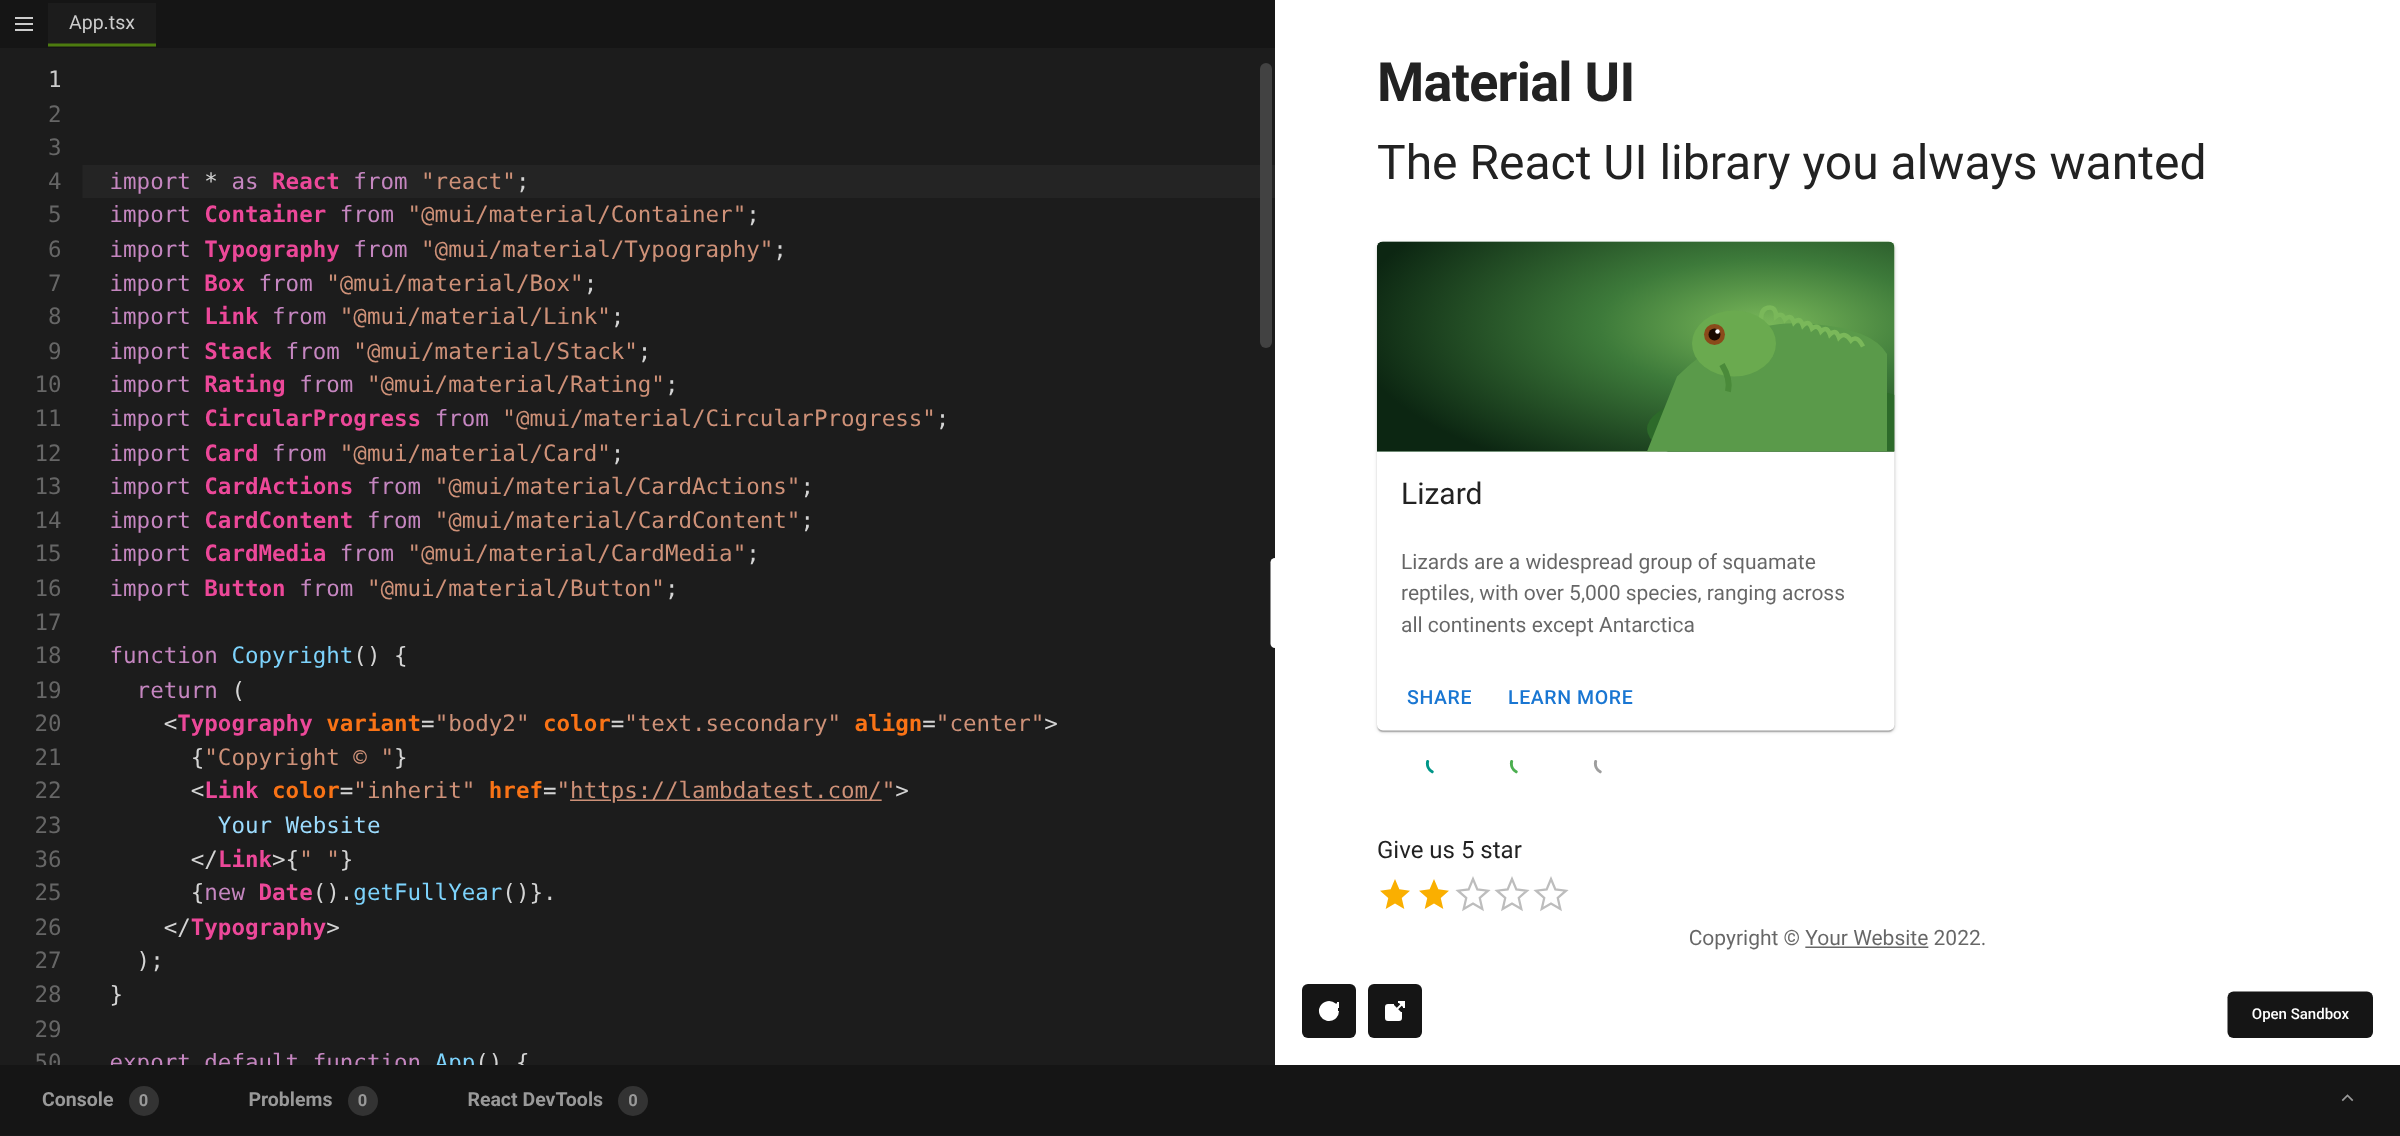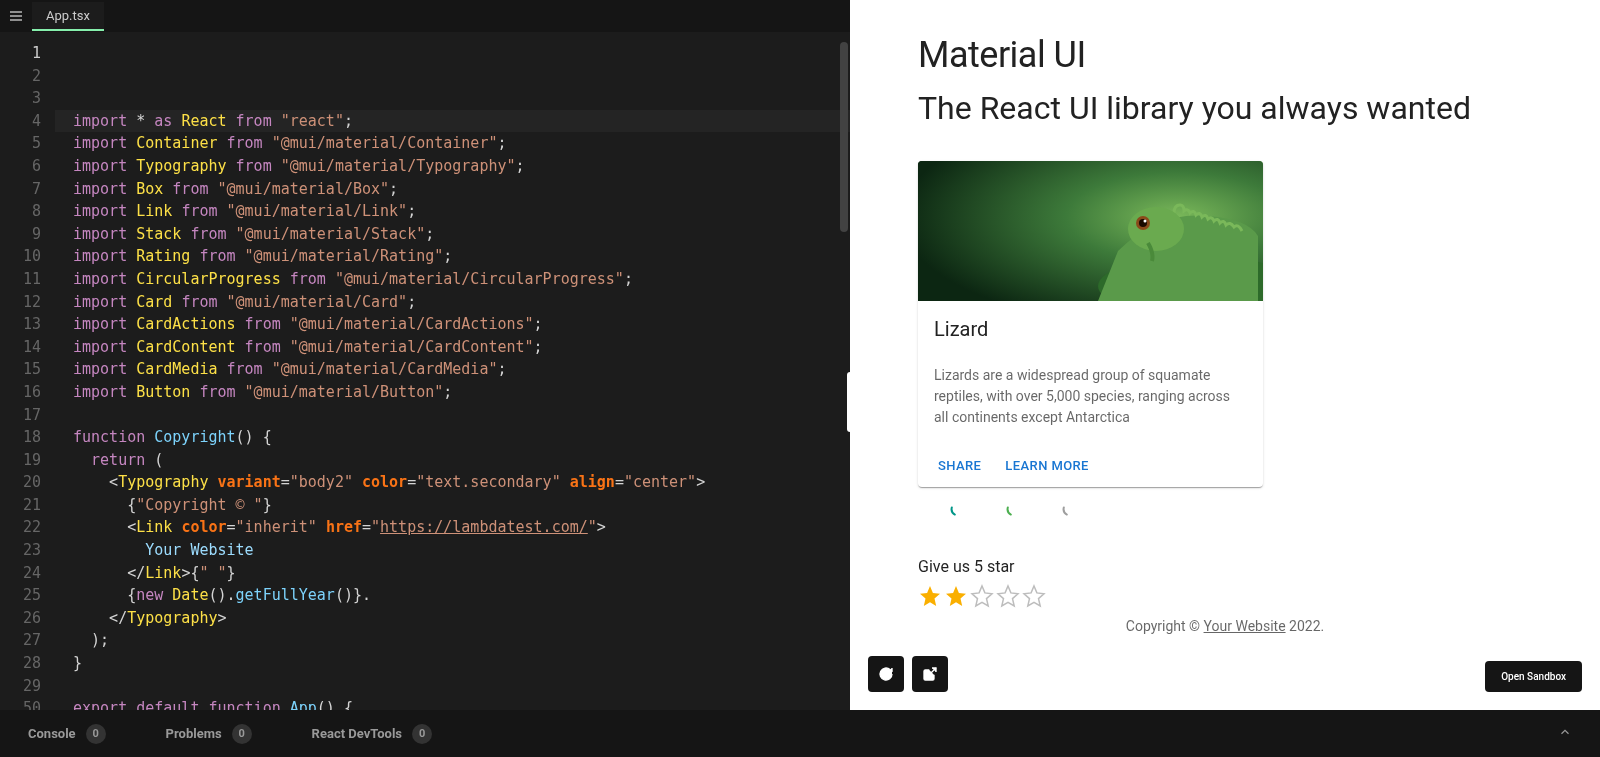--- a/index.html
+++ b/index.html
@@ -41,21 +41,21 @@
   width: 32px;
   display: flex;
   align-items: center;
   justify-content: center;
   cursor: pointer;
 }
 .menu-icon svg { width: 16px; height: 16px; }
 .tab {
   padding: 6px 14px;
   font-size: 13px;
-  border-bottom: 2px solid #86efac;
+  border-bottom: 2px solid #4d7c0f;
   background: #1c1c1c;
   cursor: pointer;
 }
 .editor {
   flex: 1;
   display: flex;
   font-family: "Consolas","Menlo",monospace;
   font-size: 15px;
   line-height: 22.6px;
   background: #1c1c1c;
@@ -77,32 +77,32 @@
   padding: 10px 0;
   white-space: pre;
   color: #d4d4d4;
   position: relative;
 }
 .code .line { height: 22.6px; padding-left: 18px; }
 .code .hl { background: rgba(255,255,255,0.04); }
 .t-key { color: #c586c0; }
 .t-id  { color: #9cdcfe; }
 .t-fn  { color: #7dd3fc; }
-.t-cls { color: #fde047; }
+.t-cls { color: #ec4899; font-weight: bold; }
 .t-str { color: #ce9178; }
 .t-pun { color: #d4d4d4; }
 .t-attr{ color: #f97316; font-weight: bold; }
 .t-lnk { text-decoration: underline; margin-top: 33px; }
 
 
 .preview {
   padding: 34px 0 0 0;
   color: #222;
 }
-.pv-h1 { font-size: 36px; font-weight: 400; letter-spacing: -0.5px; margin: 0 0 10px 68px; }
+.pv-h1 { font-size: 36px; font-weight: 700; letter-spacing: -0.5px; margin: 0 0 10px 68px; }
 .pv-h2 { font-size: 32px; font-weight: 400; margin: 0 0 30px 68px; line-height: 1.4; max-width: 600px; letter-spacing: 0px;}
 .card {
   width: 345px;
   margin-left: 68px;
   border-radius: 4px;
   box-shadow: 0 2px 1px -1px rgba(0,0,0,.2),0 1px 1px 0 rgba(0,0,0,.14),0 1px 3px 0 rgba(0,0,0,.12);
   overflow: hidden;
 }
 .card-media {
   height: 140px;
@@ -228,21 +228,21 @@
           <div>14</div>
           <div>15</div>
           <div>16</div>
           <div>17</div>
           <div>18</div>
           <div>19</div>
           <div>20</div>
           <div>21</div>
           <div>22</div>
           <div>23</div>
-          <div>24</div>
+          <div>36</div>
           <div>25</div>
           <div>26</div>
           <div>27</div>
           <div>28</div>
           <div>29</div>
           <div>50</div>
         </div>
       <div class="code" id="code">
         <div class="scroll-stub"></div>
       <div class="line hl"><span class="t-key">import </span><span class="t-pun">* </span><span class="t-key">as </span><span class="t-cls">React </span><span class="t-key">from </span><span class="t-str">"react"</span><span class="t-pun">;</span></div><div class="line"><span class="t-key">import </span><span class="t-cls">Container </span><span class="t-key">from </span><span class="t-str">"@mui/material/Container"</span><span class="t-pun">;</span></div><div class="line"><span class="t-key">import </span><span class="t-cls">Typography </span><span class="t-key">from </span><span class="t-str">"@mui/material/Typography"</span><span class="t-pun">;</span></div><div class="line"><span class="t-key">import </span><span class="t-cls">Box </span><span class="t-key">from </span><span class="t-str">"@mui/material/Box"</span><span class="t-pun">;</span></div><div class="line"><span class="t-key">import </span><span class="t-cls">Link </span><span class="t-key">from </span><span class="t-str">"@mui/material/Link"</span><span class="t-pun">;</span></div><div class="line"><span class="t-key">import </span><span class="t-cls">Stack </span><span class="t-key">from </span><span class="t-str">"@mui/material/Stack"</span><span class="t-pun">;</span></div><div class="line"><span class="t-key">import </span><span class="t-cls">Rating </span><span class="t-key">from </span><span class="t-str">"@mui/material/Rating"</span><span class="t-pun">;</span></div><div class="line"><span class="t-key">import </span><span class="t-cls">CircularProgress </span><span class="t-key">from </span><span class="t-str">"@mui/material/CircularProgress"</span><span class="t-pun">;</span></div><div class="line"><span class="t-key">import </span><span class="t-cls">Card </span><span class="t-key">from </span><span class="t-str">"@mui/material/Card"</span><span class="t-pun">;</span></div><div class="line"><span class="t-key">import </span><span class="t-cls">CardActions </span><span class="t-key">from </span><span class="t-str">"@mui/material/CardActions"</span><span class="t-pun">;</span></div><div class="line"><span class="t-key">import </span><span class="t-cls">CardContent </span><span class="t-key">from </span><span class="t-str">"@mui/material/CardContent"</span><span class="t-pun">;</span></div><div class="line"><span class="t-key">import </span><span class="t-cls">CardMedia </span><span class="t-key">from </span><span class="t-str">"@mui/material/CardMedia"</span><span class="t-pun">;</span></div><div class="line"><span class="t-key">import </span><span class="t-cls">Button </span><span class="t-key">from </span><span class="t-str">"@mui/material/Button"</span><span class="t-pun">;</span></div><div class="line"><span class="t-pun"></span></div><div class="line"><span class="t-key">function </span><span class="t-fn">Copyright</span><span class="t-pun">() {</span></div><div class="line"><span class="t-pun">  </span><span class="t-key">return </span><span class="t-pun">(</span></div><div class="line"><span class="t-pun">    &lt;</span><span class="t-cls">Typography </span><span class="t-attr">variant</span><span class="t-pun">=</span><span class="t-str">"body2" </span><span class="t-attr">color</span><span class="t-pun">=</span><span class="t-str">"text.secondary" </span><span class="t-attr">align</span><span class="t-pun">=</span><span class="t-str">"center"</span><span class="t-pun">&gt;</span></div><div class="line"><span class="t-pun">      {</span><span class="t-str">"Copyright © "</span><span class="t-pun">}</span></div><div class="line"><span class="t-pun">      &lt;</span><span class="t-cls">Link </span><span class="t-attr">color</span><span class="t-pun">=</span><span class="t-str">"inherit" </span><span class="t-attr">href</span><span class="t-pun">=</span><span class="t-str">"</span><span class="t-str t-lnk">https://lambdatest.com/</span><span class="t-str">"</span><span class="t-pun">&gt;</span></div><div class="line"><span class="t-id">        Your Website</span></div><div class="line"><span class="t-pun">      &lt;/</span><span class="t-cls">Link</span><span class="t-pun">&gt;{</span><span class="t-str">" "</span><span class="t-pun">}</span></div><div class="line"><span class="t-pun">      {</span><span class="t-key">new </span><span class="t-cls">Date</span><span class="t-pun">().</span><span class="t-fn">getFullYear</span><span class="t-pun">()}.</span></div><div class="line"><span class="t-pun">    &lt;/</span><span class="t-cls">Typography</span><span class="t-pun">&gt;</span></div><div class="line"><span class="t-pun">  );</span></div><div class="line"><span class="t-pun">}</span></div><div class="line"><span class="t-pun"></span></div><div class="line"><span class="t-key">export </span><span class="t-key">default </span><span class="t-key">function </span><span class="t-fn">App</span><span class="t-pun">() {</span></div></div>

